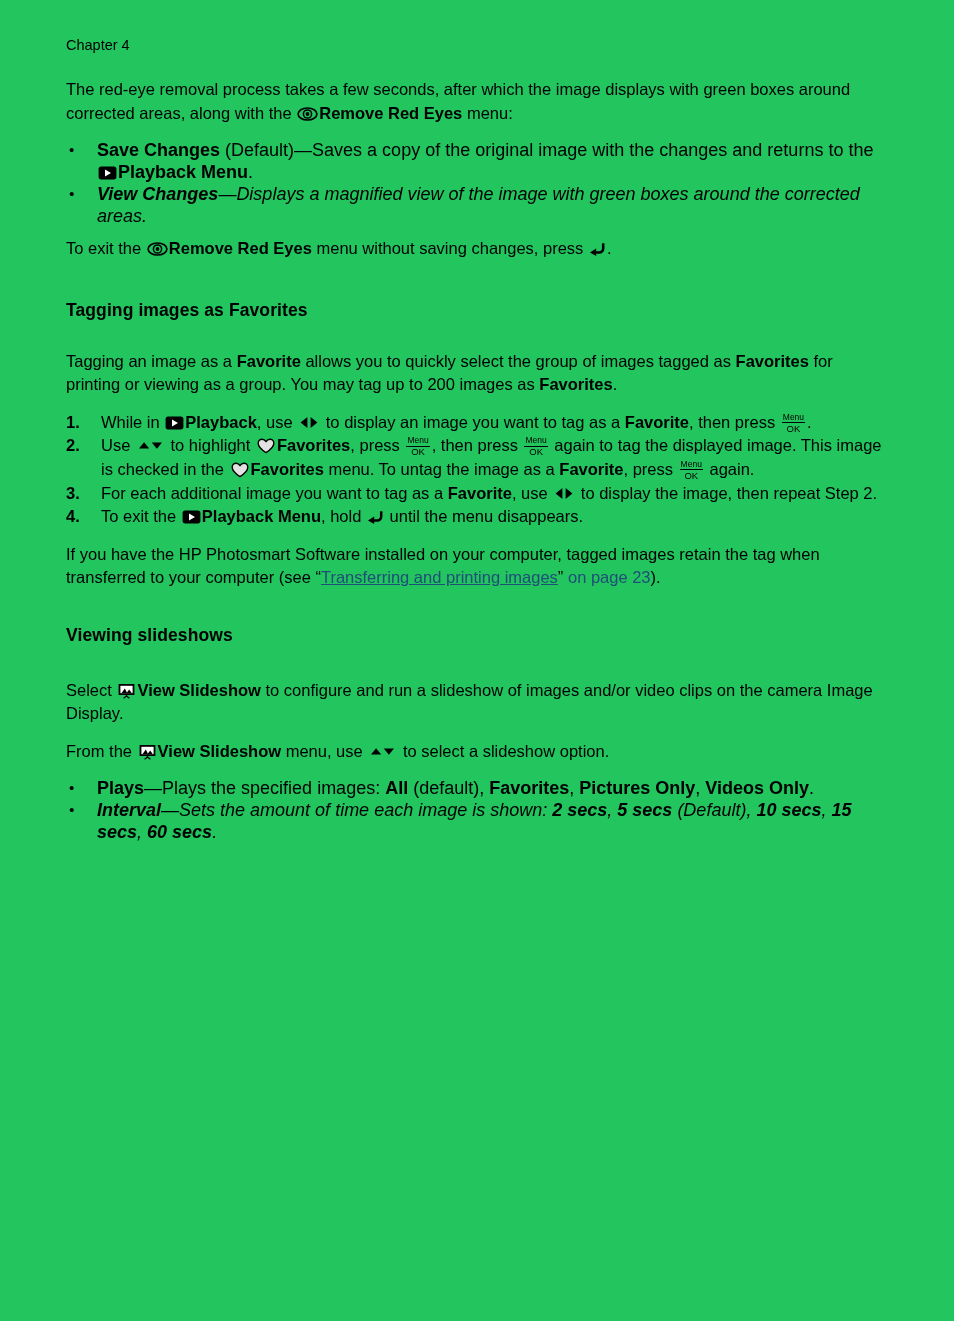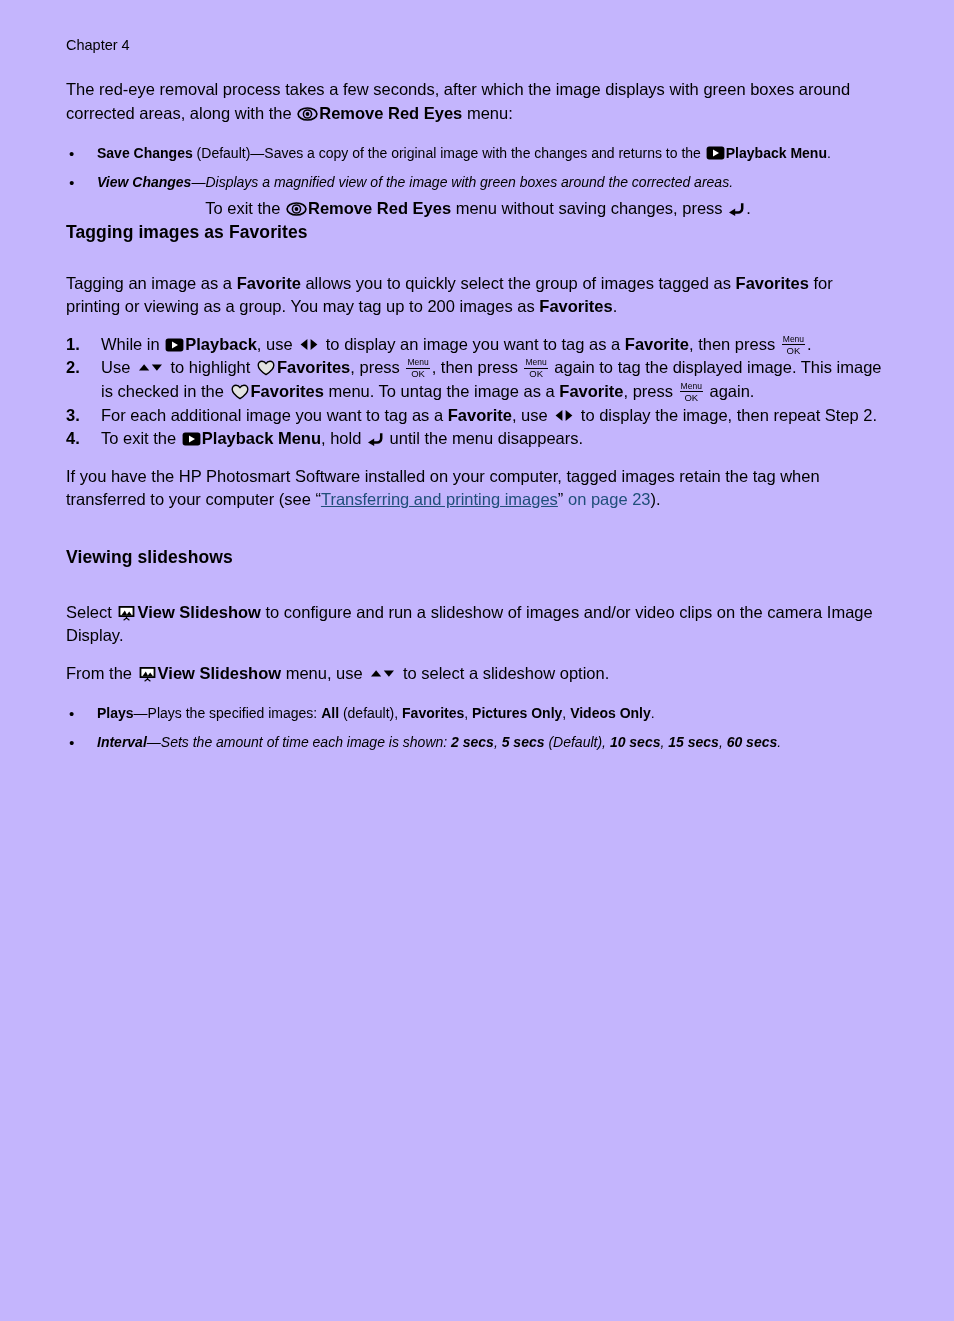--- a/index.html
+++ b/index.html
@@ -9,21 +9,21 @@
     background: #ffffff;
   }
   body {
     font-family: "Liberation Sans", sans-serif;
     color: #000000;
   }
   .page {
     position: relative;
     width: 954px;
     height: 1321px;
-    background: #c4b5fd;
+    background: #22c55e;
     overflow: hidden;
     box-sizing: border-box;
   }
 
   
   .running-head {
     position: absolute;
     left: 66px;
     top: 36px;
     font-size: 14.5px;
@@ -64,22 +64,22 @@
 
   
   ul.bullets {
     list-style: none;
     margin: 6px 0 0 0;
     padding: 0;
   }
   ul.bullets > li {
     position: relative;
     padding-left: 31px;
-    font-size: 14px;
-    line-height: 29px;
+    font-size: 18px;
+    line-height: 22px;
     margin-bottom: 0px;
   }
   ul.bullets > li + li { margin-top: 0px; font-style: italic; }
   ul.bullets > li::before {
     content: "\2022";
     position: absolute;
     left: 3px;
     top: 0;
     font-size: 15px;
   }
@@ -193,32 +193,32 @@
         <b>Save Changes</b><span> (Default)—Saves a copy of the original image with the changes and returns to the </span><span class="ico ico-playback"><svg viewBox="0 0 19 14">
               <rect x="0.6" y="0.6" width="17.8" height="12.8" rx="2.6" fill="#000"></rect>
               <polygon points="7,3.6 13,7 7,10.4" fill="#fff"></polygon>
             </svg></span><b>Playback Menu</b><span>.</span>
       </li>
       <li>
         <b>View Changes</b><span>—Displays a magnified view of the image with green boxes around the corrected areas.</span>
       </li>
     </ul>
 
-    <p class="body indent" style="margin-top:0;text-align:center;">
+    <p class="body indent" style="margin-top:10px;">
       <span>To exit the </span><span class="ico ico-eye"><svg viewBox="0 0 21 14">
             <ellipse cx="10.5" cy="7" rx="9.4" ry="6" fill="none" stroke="#000" stroke-width="1.7"></ellipse>
             <circle cx="10.5" cy="7" r="4.1" fill="none" stroke="#000" stroke-width="1.5"></circle>
             <circle cx="10.5" cy="7" r="1.9" fill="#000"></circle>
           </svg></span><b>Remove Red Eyes</b><span> menu without saving changes, press </span><span class="ico ico-back"><svg viewBox="0 0 17 15">
             <path d="M14.2 2.2 L14.2 7.6 A4 4 0 0 1 10.2 11.6 L6.2 11.6" fill="none" stroke="#000" stroke-width="2.5" stroke-linecap="butt"></path>
             <polygon points="7.2,7.4 7.2,15 1.0,11.4" fill="#000"></polygon>
           </svg></span><span>.</span>
     </p>
 
-    <h2 class="section" style="">Tagging images as Favorites</h2>
+    <h2 class="section" style="margin-top:38px;">Tagging images as Favorites</h2>
 
     <p class="body indent" style="margin-top:28px;">
       <span>Tagging an image as a </span><b>Favorite</b><span> allows you to quickly select the group of images tagged as </span><b>Favorites</b><span> for printing or viewing as a group. You may tag up to 200 images as </span><b>Favorites</b><span>.</span>
     </p>
 
     <ol class="steps indent" style="margin-top:14px;">
       <li>
         <span>While in </span><span class="ico ico-playback"><svg viewBox="0 0 19 14">
               <rect x="0.6" y="0.6" width="17.8" height="12.8" rx="2.6" fill="#000"></rect>
               <polygon points="7,3.6 13,7 7,10.4" fill="#fff"></polygon>

